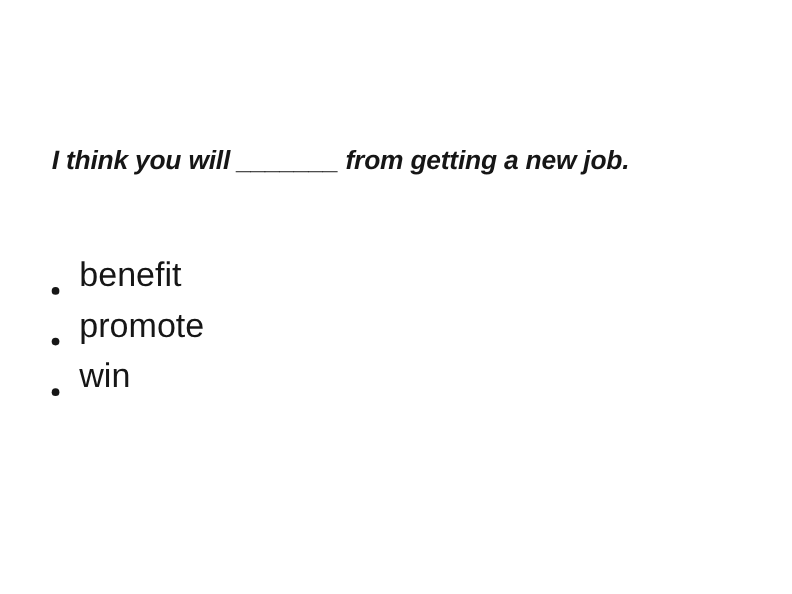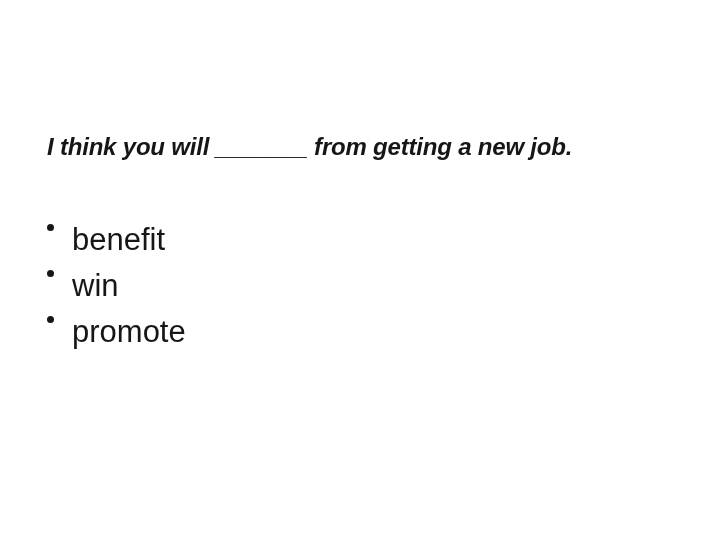--- a/index.html
+++ b/index.html
@@ -32,21 +32,21 @@
   .options {
     position: absolute;
     left: 47px;
     top: 222px;
     margin: 0;
     padding: 0;
     list-style: none;
   }
   .option {
     display: flex;
-    align-items: flex-start;
+    align-items: flex-end;
     height: 46px;
     font-size: 31px;
     font-weight: normal;
     color: var(--text, #161616);
     white-space: nowrap;
   }
   .bullet {
     flex: 0 0 auto;
     width: 7px;
     height: 7px;
@@ -63,21 +63,21 @@
 
   <div class="question">I think you will _______ from getting a new job.</div>
 
   <ul class="options">
     <li class="option">
       <span class="bullet"></span>
       <span class="option-label">benefit</span>
     </li>
     <li class="option">
       <span class="bullet"></span>
-      <span class="option-label">win</span>
+      <span class="option-label">promote</span>
     </li>
     <li class="option">
       <span class="bullet"></span>
-      <span class="option-label">promote</span>
+      <span class="option-label">win</span>
     </li>
   </ul>
 
 </div>
 
 </body></html>

